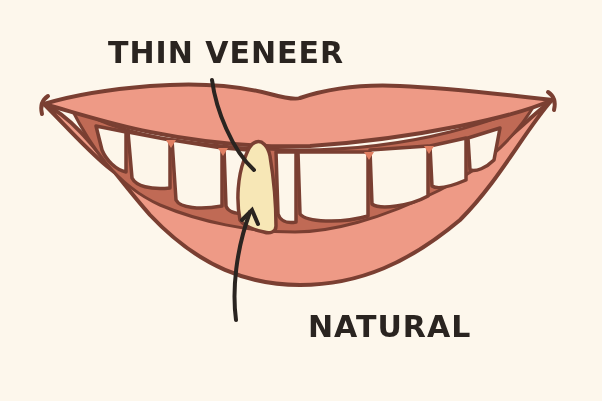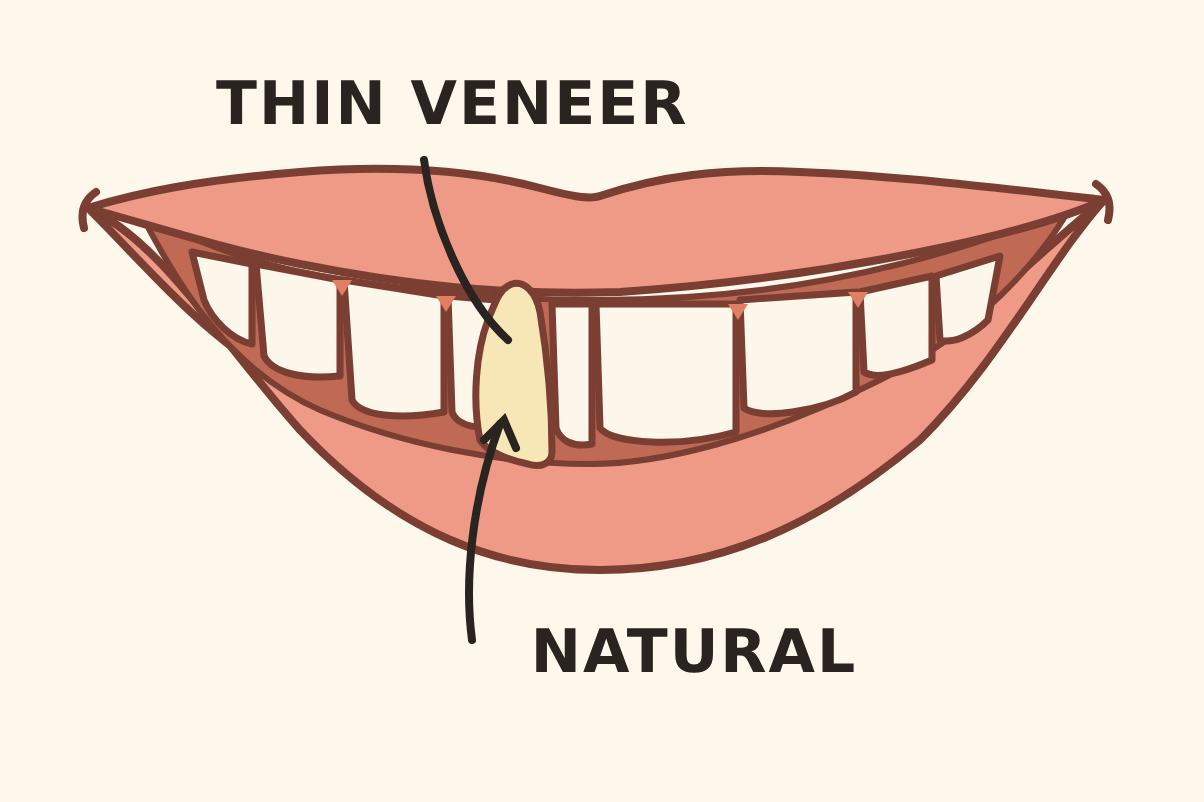--- a/index.html
+++ b/index.html
@@ -9,26 +9,26 @@
     font-family: "DejaVu Sans", sans-serif;
     position: relative;
   }
   .canvas { position: absolute; left: 0; top: 0; width: 602px; height: 401px; }
   .label {
     position: absolute;
     color: #2a2420;
     font-family: "DejaVu Sans", sans-serif;
     font-weight: bold;
     letter-spacing: 1px;
-    text-align: center;
+    text-align: left;
     line-height: 1.1;
   }
   .label-veneer { left: 108px; top: 36px; font-size: 30px; }
   .label-natural { left: 262px; top: 310px; font-size: 30px; width: 170px; }
-  .label-natural span { display: block; }
+  .label-natural span { display: block; margin-left: 46px; }
 </style>
 </head>
 <body>
 
 <svg class="canvas" viewBox="0 0 602 401" xmlns="http://www.w3.org/2000/svg">
 
   <g>
 
     <path d="M44,104 C80,120 110,170 150,215 C200,268 250,285 300,285 C360,285 410,262 460,220 C500,180 525,130 552,100
          C520,125 490,160 440,185 C380,215 330,228 300,230 C260,230 210,222 160,200 C110,178 80,140 44,104 Z" fill="#ee9a86" stroke="#7a3f32" stroke-width="4" stroke-linejoin="round"></path>

